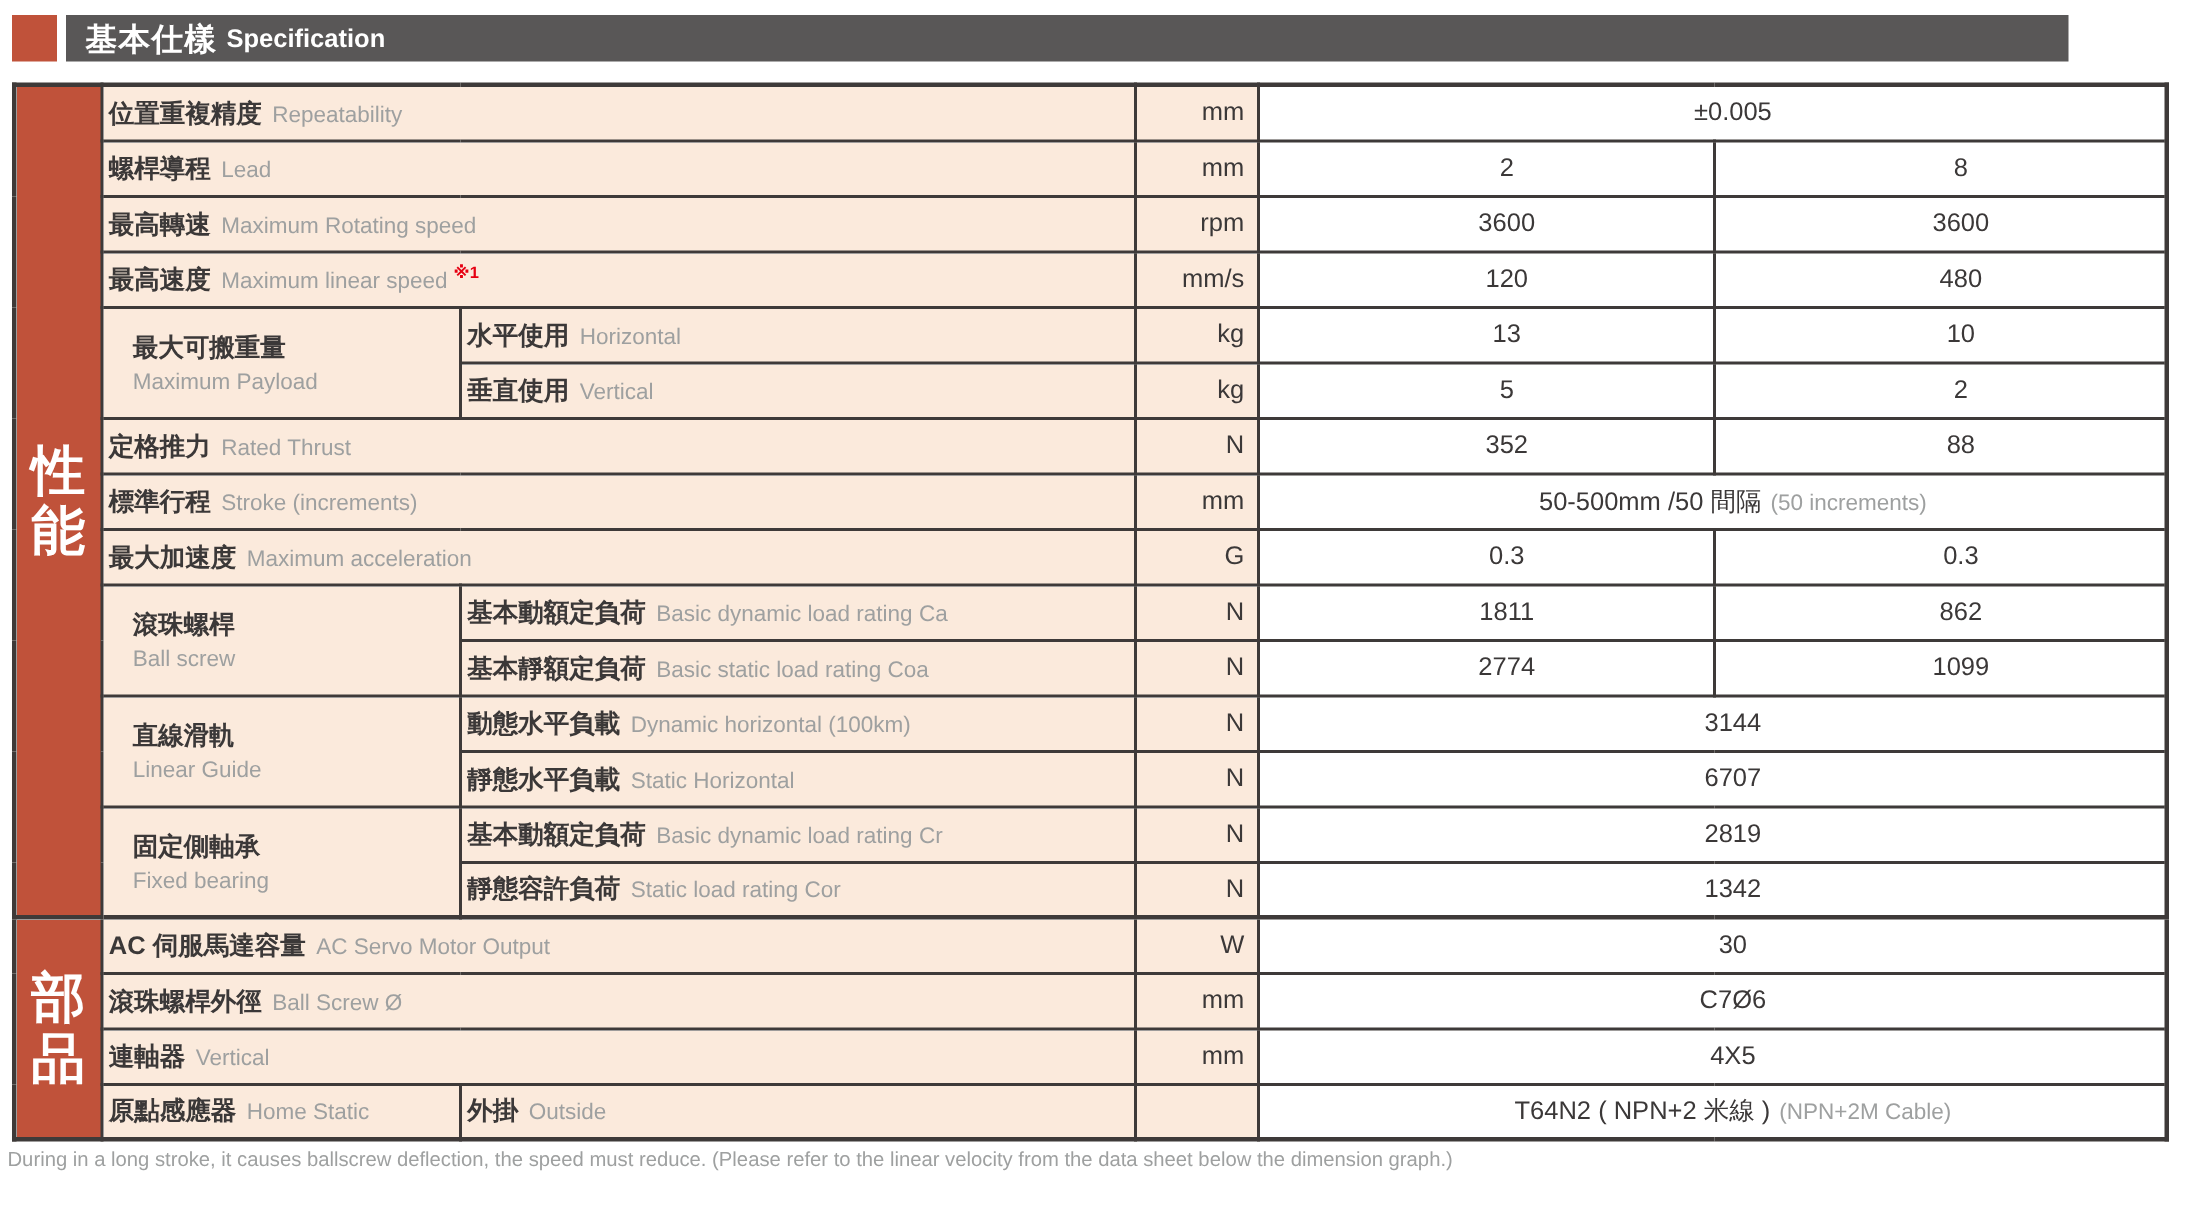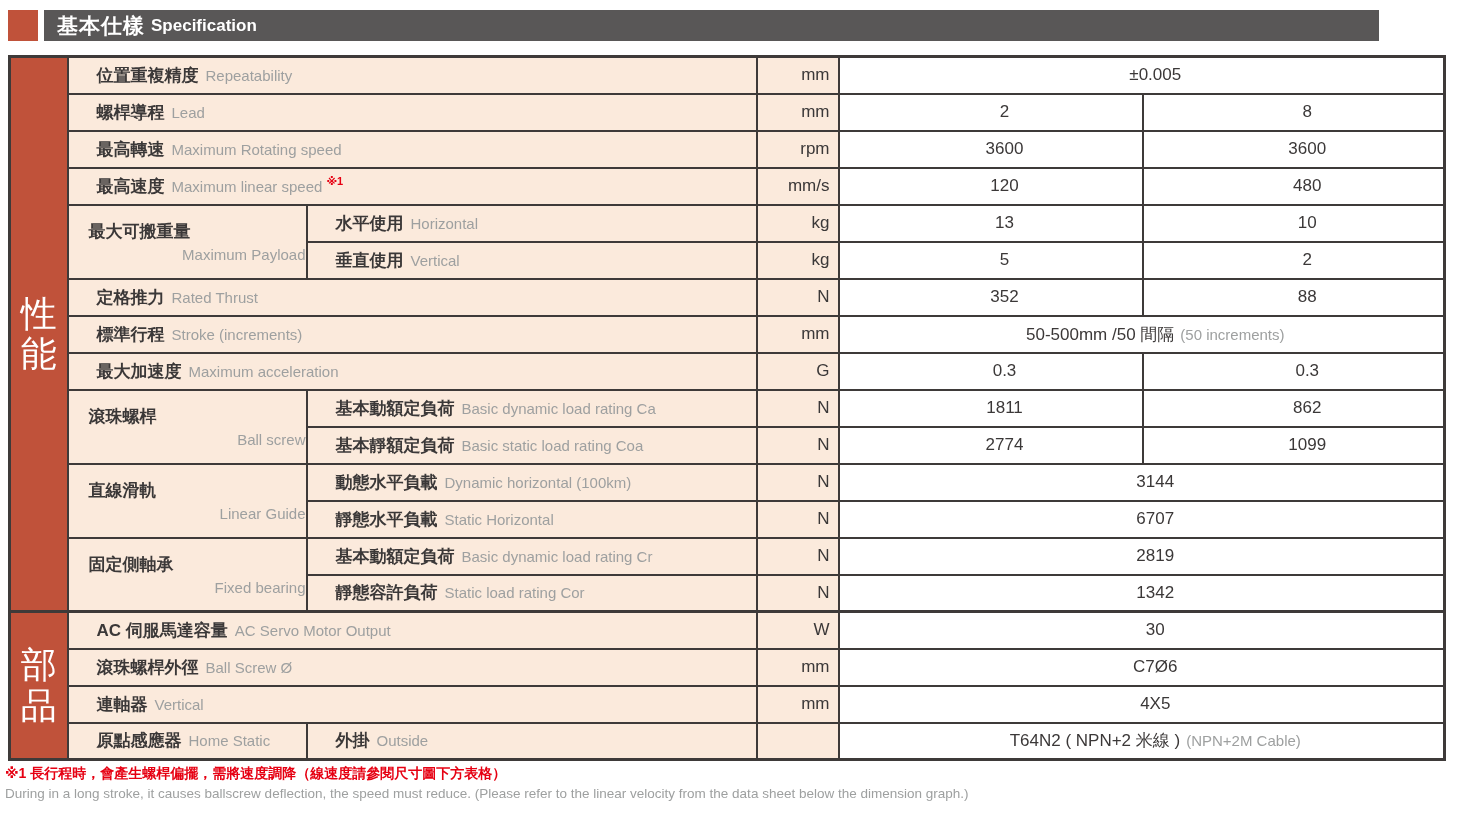--- a/index.html
+++ b/index.html
@@ -32,30 +32,30 @@
     border:3px solid var(--line);
   }
   td{
     border:2px solid var(--line);
     height:37px;box-sizing:border-box;vertical-align:middle;
     padding:0;overflow:hidden;white-space:nowrap;
   }
   td.sec{border-top:3px solid var(--line);}
   .c-sidebar{background:var(--red);text-align:center;}
   .vlabel{
-    width:40px;margin:0 auto;color:#fff;font-weight:normal;font-size:36px;
+    width:40px;margin:0 auto;color:#fff;font-weight:bold;font-size:36px;
     line-height:1.12;word-break:break-all;white-space:normal;
   }
   .c-label,.c-group,.c-sub,.c-unit{background:var(--cream);}
-  .c-label,.c-sub{padding-left:28px;}
+  .c-label,.c-sub{padding-left:4px;}
   .c-group{padding-left:20px;}
   .zh{color:var(--dark);font-weight:bold;font-size:17px;}
   .en{color:var(--gray);font-size:15px;font-weight:normal;margin-left:7px;}
   .c-group .zh,.c-group .en{display:block;margin-left:0;}
-  .c-group .en{margin-top:3px;text-align:right;}
+  .c-group .en{margin-top:3px;}
   .c-unit{text-align:right;padding-right:8px;color:var(--dark);font-size:17px;padding-left:15px;}
   .c-val{background:#fff;text-align:center;color:var(--dark);font-size:17px;padding-left:28px;}
   .c-val .en{margin-left:6px;}
   sup.note{color:var(--note);font-size:11px;font-weight:bold;margin-left:4px;}
   
   .footnote{position:absolute;left:5px;top:763px;width:1440px;}
   .fn-zh{color:var(--note);font-weight:bold;font-size:14px;line-height:21px;}
   .fn-en{color:var(--gray);font-size:13.5px;line-height:20px;}
 </style>
 </head>
@@ -264,15 +264,14 @@
       </td>
       <td class="c-unit"></td>
       <td class="c-val" colspan="2">
         <span>T64N2 ( NPN+2 米線 )</span><span class="en">(NPN+2M Cable)</span>
       </td>
     </tr>
   </tbody>
 </table>
 
 <div class="footnote">
-  <div class="fn-zh">※1 長行程時，會產生螺桿偏擺，需將速度調降（線速度請參閱尺寸圖下方表格）</div>
   <div class="fn-en">During in a long stroke, it causes ballscrew deflection, the speed must reduce. (Please refer to the linear velocity from the data sheet below the dimension graph.)</div>
 </div>
 
 </body></html>

